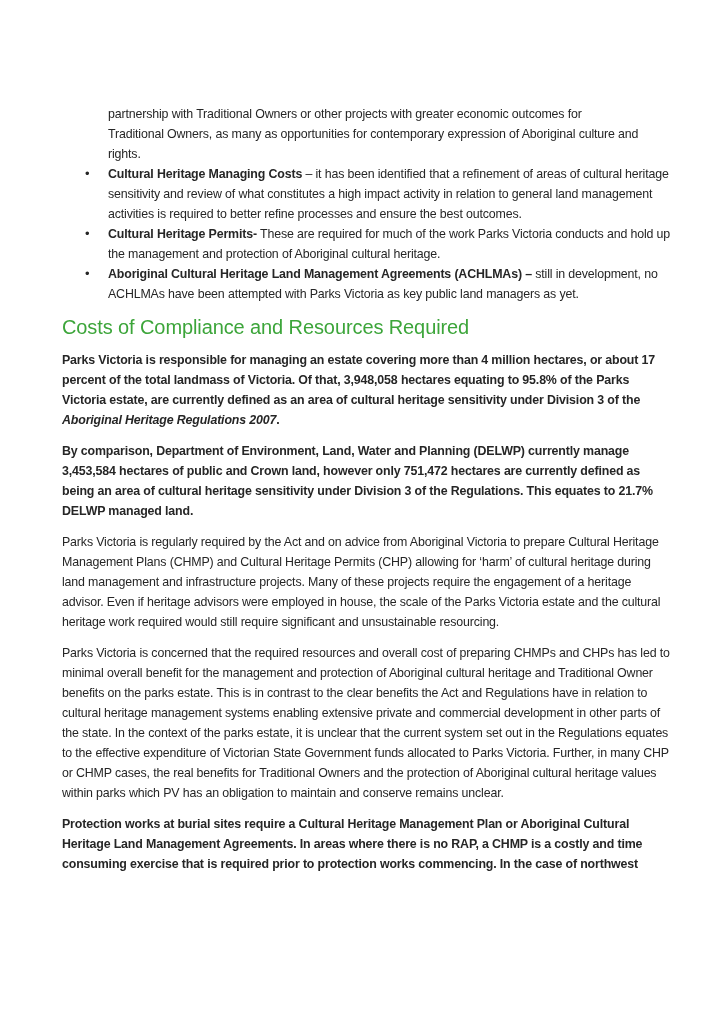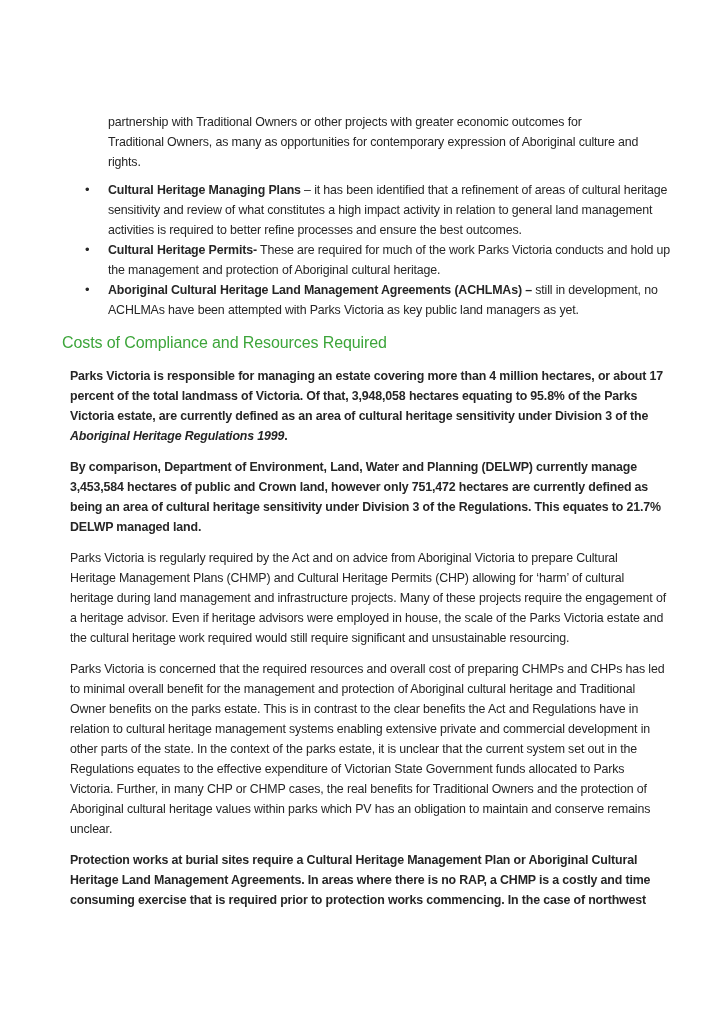--- a/index.html
+++ b/index.html
@@ -1,57 +1,57 @@
 <!DOCTYPE html>
 <html><head>
 <meta charset="utf-8">
 <style>
   html, body { margin: 0; padding: 0; background: #ffffff; }
   body { width: 720px; height: 1024px; position: relative; overflow: hidden;
          font-family: "Liberation Sans", sans-serif; color: #262626; }
   .page { position: absolute; left: 62px; top: 104px; width: 612px; }
-  .p { font-size: 12.4px; line-height: 20px; margin: 8px; letter-spacing: -0.15px; }
+  .p { font-size: 12.4px; line-height: 20px; margin: 0; letter-spacing: -0.15px; }
   .bold { font-weight: bold; }
   .cont { margin-left: 46px; }
   ul.bullets { list-style: none; margin: 0; padding: 0; }
   ul.bullets li { position: relative; padding-left: 46px; font-size: 12.4px; line-height: 20px; letter-spacing: -0.15px; }
   ul.bullets li .bullet { position: absolute; left: 23px; top: 0; font-size: 13px; }
-  h2 { font-weight: normal; color: #3ca53a; font-size: 16px; margin: 12px 0 12px 0; line-height: 22px; letter-spacing: -0.1px; }
+  h2 { font-weight: normal; color: #3ca53a; font-size: 20px; margin: 12px 0 12px 0; line-height: 22px; letter-spacing: -0.1px; }
   .para { margin-bottom: 11px; }
 </style>
 </head>
 <body>
 
 <div class="page">
 
   <p class="p cont">
     <span>partnership with Traditional Owners or other projects with greater economic outcomes for</span><br>
     <span>Traditional Owners, as many as opportunities for contemporary expression of Aboriginal culture and</span><br>
     <span>rights.</span>
   </p>
 
   <ul class="bullets">
     <li>
       <span class="bullet">•</span>
-      <span class="bold">Cultural Heritage Managing Plans</span><span> – it has been identified that a refinement of areas of cultural heritage sensitivity and review of what constitutes a high impact activity in relation to general land management activities is required to better refine processes and ensure the best outcomes.</span>
+      <span class="bold">Cultural Heritage Managing Costs</span><span> – it has been identified that a refinement of areas of cultural heritage sensitivity and review of what constitutes a high impact activity in relation to general land management activities is required to better refine processes and ensure the best outcomes.</span>
     </li>
     <li>
       <span class="bullet">•</span>
       <span class="bold">Cultural Heritage Permits-</span><span> These are required for much of the work Parks Victoria conducts and hold up the management and protection of Aboriginal cultural heritage.</span>
     </li>
     <li>
       <span class="bullet">•</span>
       <span class="bold">Aboriginal Cultural Heritage Land Management Agreements (ACHLMAs) –</span><span> still in development, no ACHLMAs have been attempted with Parks Victoria as key public land managers as yet.</span>
     </li>
   </ul>
 
   <h2>Costs of Compliance and Resources Required</h2>
 
   <p class="p bold para">
-    <span>Parks Victoria is responsible for managing an estate covering more than 4 million hectares, or about 17 percent of the total landmass of Victoria. Of that, 3,948,058 hectares equating to 95.8% of the Parks Victoria estate, are currently defined as an area of cultural heritage sensitivity under Division 3 of the </span><i>Aboriginal Heritage Regulations 1999</i><span>.</span>
+    <span>Parks Victoria is responsible for managing an estate covering more than 4 million hectares, or about 17 percent of the total landmass of Victoria. Of that, 3,948,058 hectares equating to 95.8% of the Parks Victoria estate, are currently defined as an area of cultural heritage sensitivity under Division 3 of the </span><i>Aboriginal Heritage Regulations 2007</i><span>.</span>
   </p>
 
   <p class="p bold para">By comparison, Department of Environment, Land, Water and Planning (DELWP) currently manage 3,453,584 hectares of public and Crown land, however only 751,472 hectares are currently defined as being an area of cultural heritage sensitivity under Division 3 of the Regulations. This equates to 21.7% DELWP managed land.</p>
 
   <p class="p para">Parks Victoria is regularly required by the Act and on advice from Aboriginal Victoria to prepare Cultural Heritage Management Plans (CHMP) and Cultural Heritage Permits (CHP) allowing for ‘harm’ of cultural heritage during land management and infrastructure projects. Many of these projects require the engagement of a heritage advisor. Even if heritage advisors were employed in house, the scale of the Parks Victoria estate and the cultural heritage work required would still require significant and unsustainable resourcing.</p>
 
   <p class="p para">Parks Victoria is concerned that the required resources and overall cost of preparing CHMPs and CHPs has led to minimal overall benefit for the management and protection of Aboriginal cultural heritage and Traditional Owner benefits on the parks estate. This is in contrast to the clear benefits the Act and Regulations have in relation to cultural heritage management systems enabling extensive private and commercial development in other parts of the state. In the context of the parks estate, it is unclear that the current system set out in the Regulations equates to the effective expenditure of Victorian State Government funds allocated to Parks Victoria. Further, in many CHP or CHMP cases, the real benefits for Traditional Owners and the protection of Aboriginal cultural heritage values within parks which PV has an obligation to maintain and conserve remains unclear.</p>
 
 
   <p class="p bold para">Protection works at burial sites require a Cultural Heritage Management Plan or Aboriginal Cultural Heritage Land Management Agreements.  In areas where there is no RAP, a CHMP is a costly and time consuming exercise that is required prior to protection works commencing. In the case of northwest</p>

